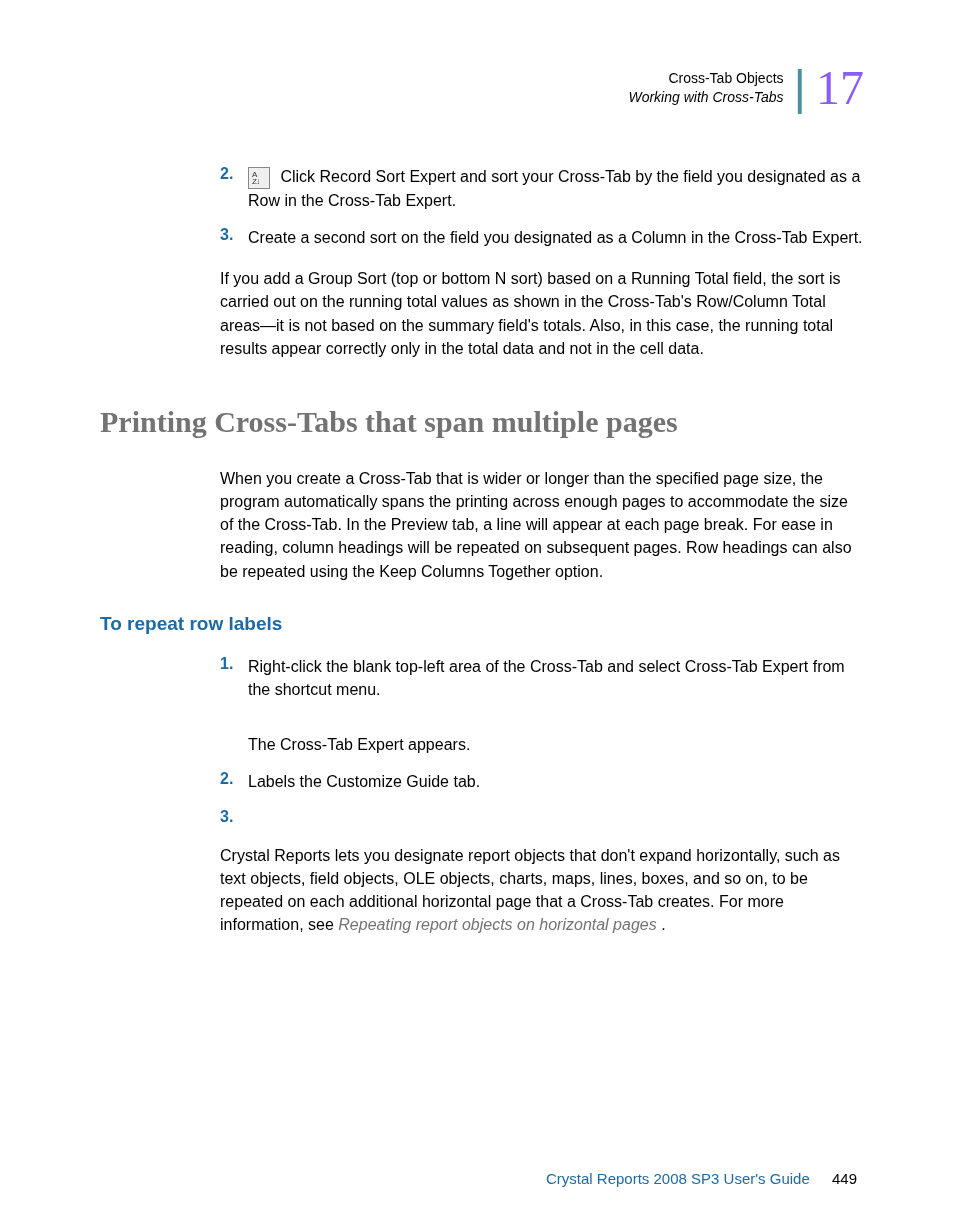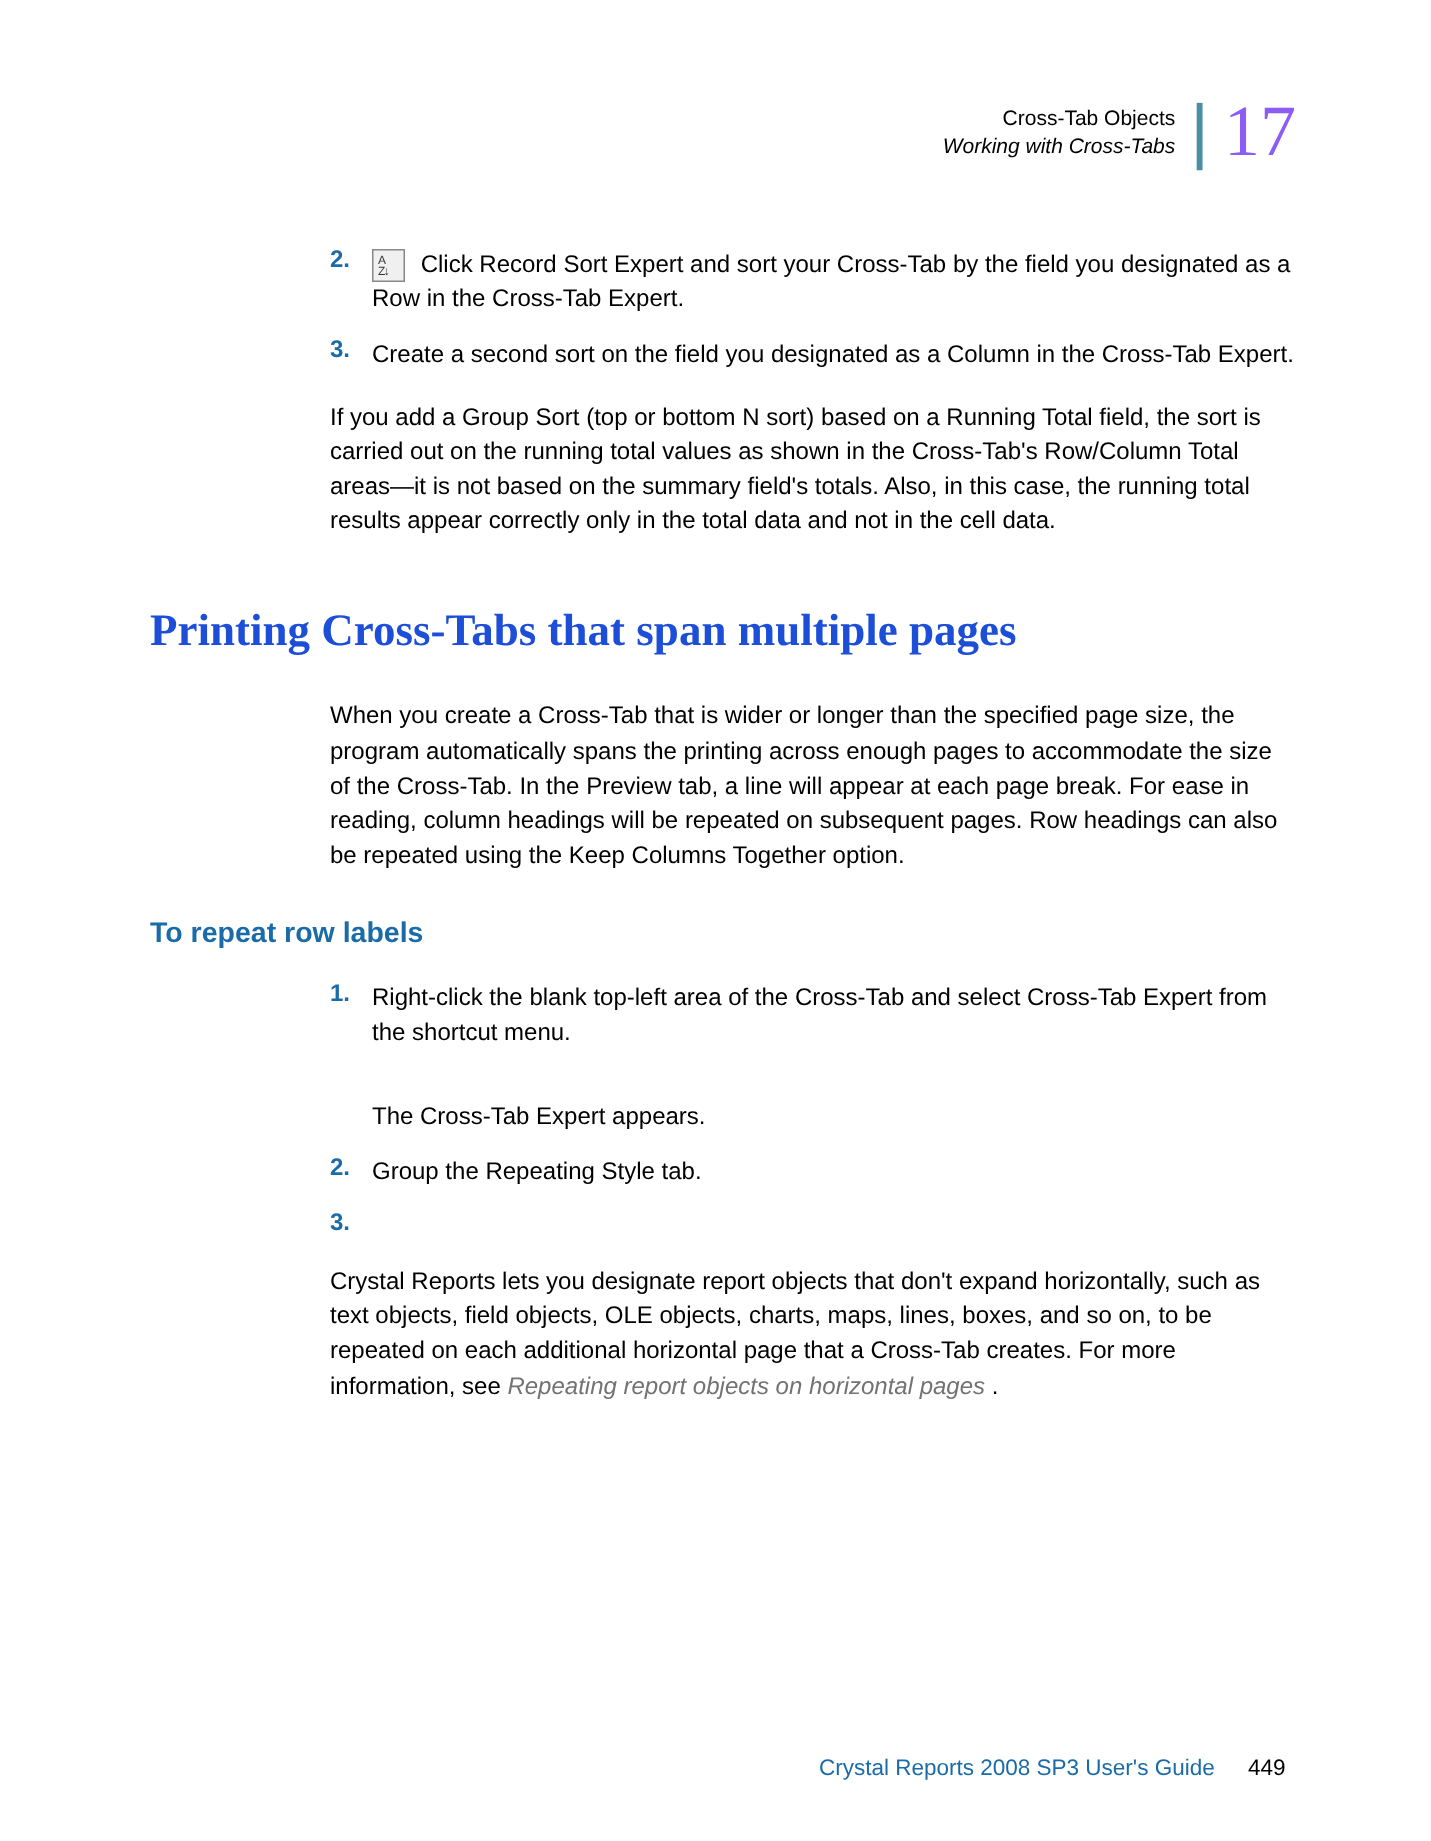--- a/index.html
+++ b/index.html
@@ -19,21 +19,21 @@
   .header-sep { color:#4a90a4; font-size:48px; font-weight:300; margin:0 2px;}
   .header-num { font-family: Georgia, 'Times New Roman', serif; font-size:48px; color:#8b5cf6; font-weight:400;}
   .content { padding-left: 120px; }
   .list-item { display:flex; margin-bottom: 14px; }
   .list-num { color:#1a6ba8; font-weight:bold; font-size:16px; width:28px; flex-shrink:0;}
   .list-body { font-size:16px; line-height:1.45; }
   .sort-icon { display:inline-block; width:22px; height:22px; border:1px solid #888; background:#f0f0f0; vertical-align:middle; margin-right:6px; position:relative;}
   .sort-icon::before { content:"A"; position:absolute; top:1px; left:3px; font-size:8px; color:#333;}
   .sort-icon::after { content:"Z↓"; position:absolute; bottom:0px; left:3px; font-size:8px; color:#333; letter-spacing:-1px;}
   .para { font-size:16px; line-height:1.45; margin-top:18px; }
-  .h1 { font-family: Georgia, 'Times New Roman', serif; color:#1d4ed8; font-size:30px; font-weight:bold; margin-top:45px; margin-bottom:28px; margin-left:0;}
+  .h1 { font-family: Georgia, 'Times New Roman', serif; color:#737373; font-size:30px; font-weight:bold; margin-top:45px; margin-bottom:28px; margin-left:0;}
   .h2 { color:#1a6ba8; font-size:19px; font-weight:bold; margin-top:30px; margin-bottom:20px; margin-left:0;}
   .indent-block { padding-left:120px; }
   .link { color:#737373; font-style:italic; }
   .footer { position:absolute; bottom:40px; right:97px; font-size:15px;margin-top:38px;}
   .footer-title { color:#1a6ba8; }
   .footer-page { margin-left:18px; }
   b { font-weight:normal; }
 </style>
 </head>
 <body>
@@ -78,21 +78,21 @@
     <div class="list-num">1.</div>
     <div class="list-body">
       <span>Right-click the blank top-left area of the Cross-Tab and select </span><b>Cross-Tab Expert</b><span> from the shortcut menu.</span>
       <p style="margin-top:32px;">The Cross-Tab Expert appears.</p>
     </div>
   </div>
 
   <div class="list-item" style="margin-top:6px;">
     <div class="list-num">2.</div>
     <div class="list-body">
-      <span>Group the </span><b>Repeating Style</b><span> tab.</span>
+      <span>Labels the </span><b>Customize Guide</b><span> tab.</span>
     </div>
   </div>
 
   <div class="list-item">
     <div class="list-num">3.</div>
   </div>
 
   <p class="para">
     <span>Crystal Reports lets you designate report objects that don't expand horizontally, such as text objects, field objects, OLE objects, charts, maps, lines, boxes, and so on, to be repeated on each additional horizontal page that a Cross-Tab creates. For more information, see </span><a class="link">Repeating report objects on horizontal pages</a><span> .</span>
   </p>

